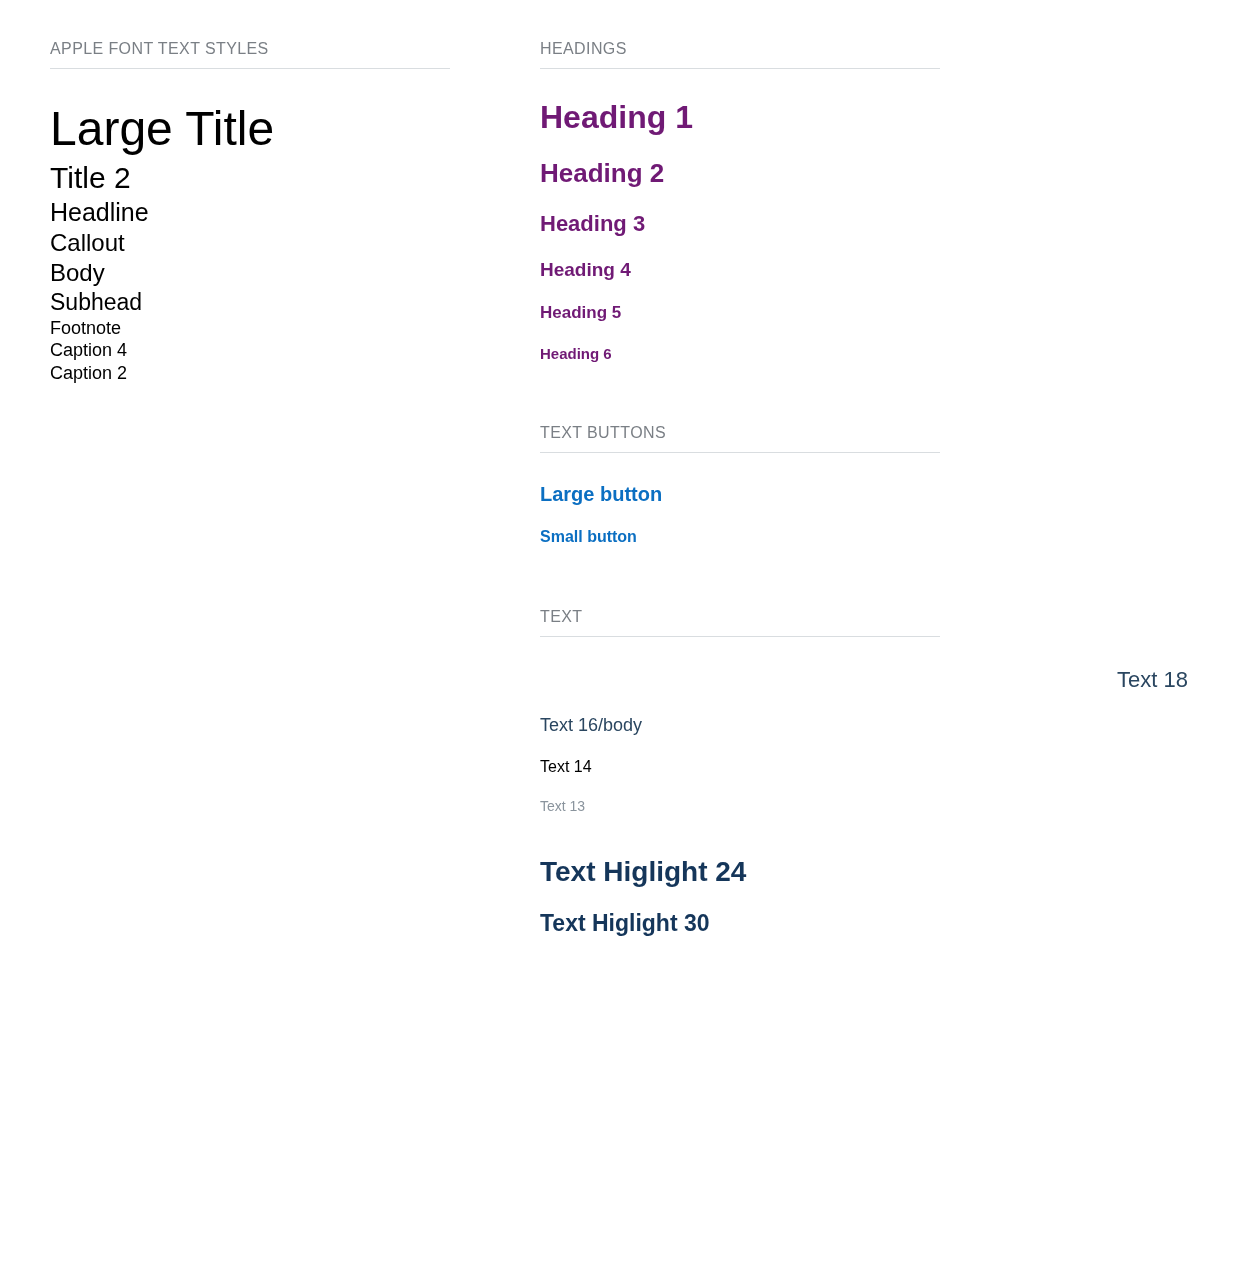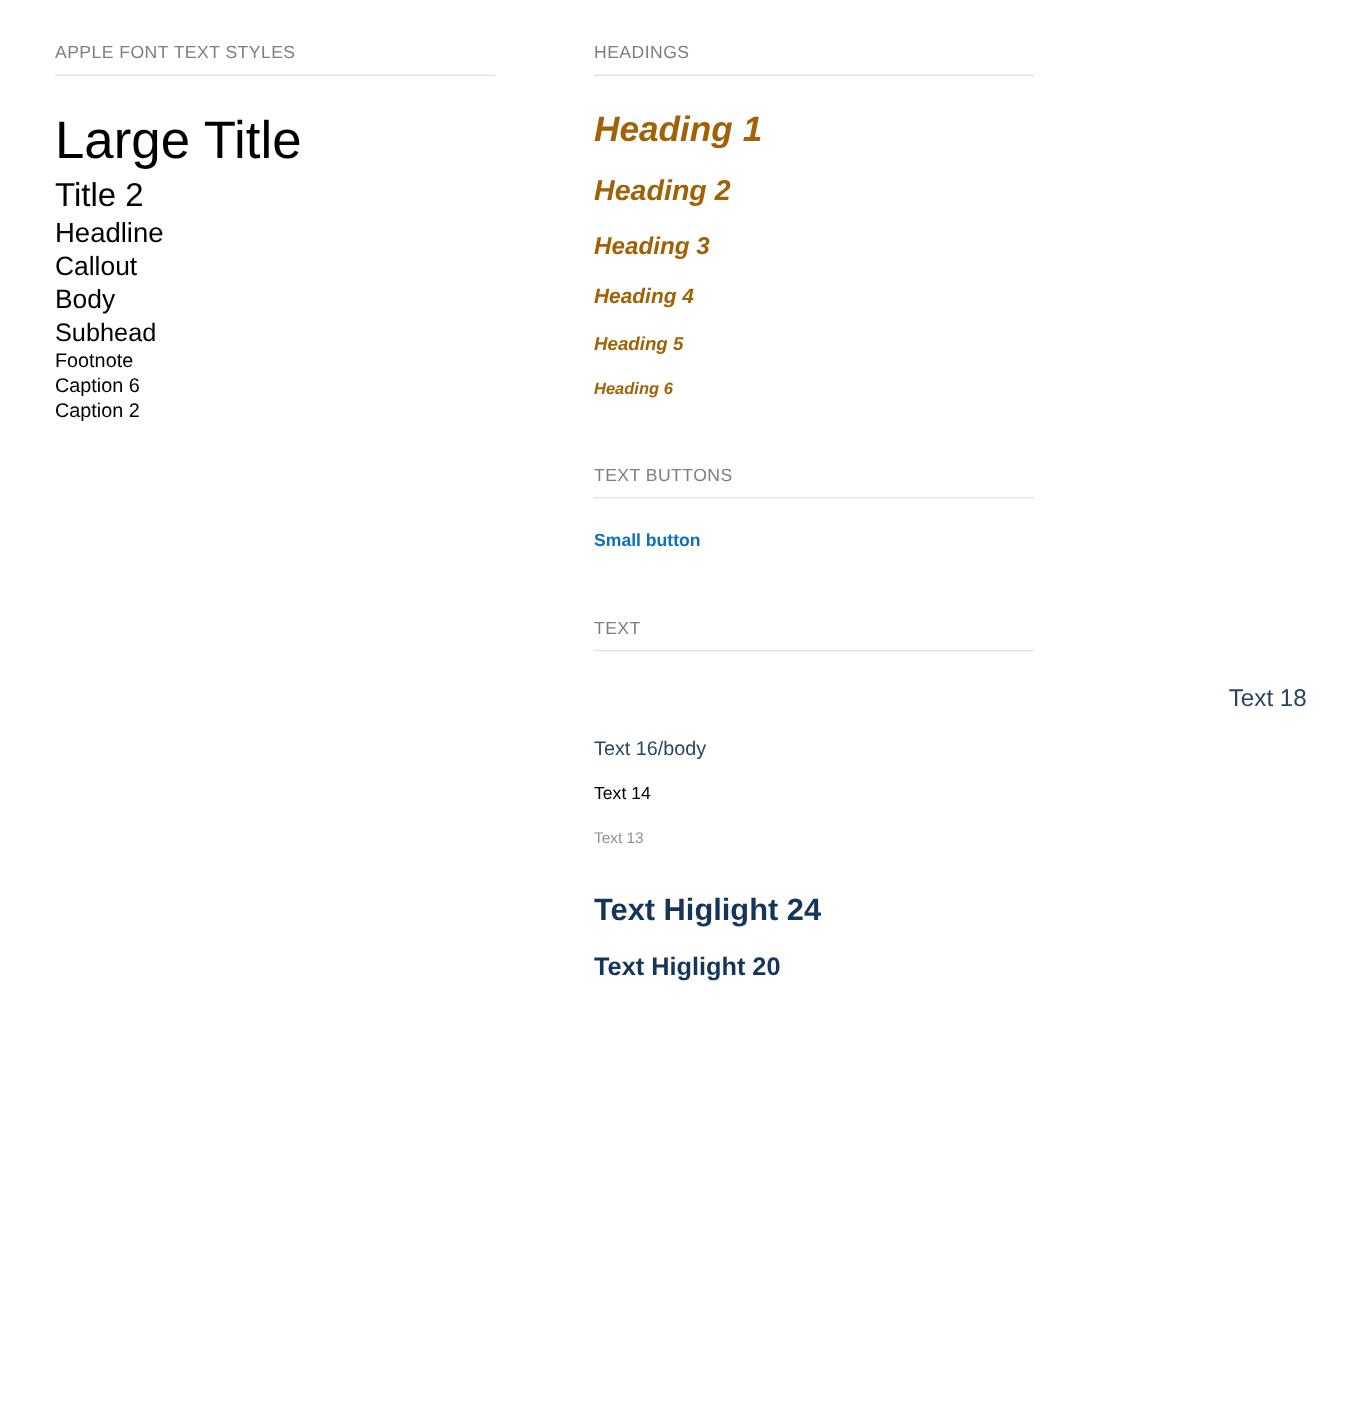--- a/index.html
+++ b/index.html
@@ -45,21 +45,21 @@
   .apple-title3 { font-size: 28px; }
   .apple-headline { font-size: 25px; }
   .apple-callout { font-size: 24px; }
   .apple-body { font-size: 24px; }
   .apple-subhead { font-size: 23px; }
   .apple-footnote { font-size: 18px; }
   .apple-caption1 { font-size: 18px; }
   .apple-caption2 { font-size: 18px; }
 
   
-  .heading-item { color: #a16207; font-weight: 700; margin-bottom: 22px; font-style: italic; }
+  .heading-item { color: #701a75; font-weight: 700; margin-bottom: 22px; }
   .h1 { font-size: 32px; }
   .h2 { font-size: 26px; }
   .h3 { font-size: 22px; }
   .h4 { font-size: 19px; }
   .h5 { font-size: 17px; }
   .h6 { font-size: 15px; }
 
   
   .text-button {
     color: #0b6fc2;
@@ -92,21 +92,21 @@
     <div class="section-label">APPLE FONT TEXT STYLES</div>
     <hr class="section-rule">
     <div class="apple-stack">
       <div class="apple-large-title">Large Title</div>
       <div class="apple-title2">Title 2</div>
       <div class="apple-headline">Headline</div>
       <div class="apple-callout">Callout</div>
       <div class="apple-body">Body</div>
       <div class="apple-subhead">Subhead</div>
       <div class="apple-footnote">Footnote</div>
-      <div class="apple-caption1">Caption 6</div>
+      <div class="apple-caption1">Caption 4</div>
       <div class="apple-caption2">Caption 2</div>
     </div>
   </div>
 
   <div class="right-col">
 
     <div class="section-label">HEADINGS</div>
     <hr class="section-rule">
 
     <div>
@@ -116,30 +116,31 @@
       <div class="heading-item h4">Heading 4</div>
       <div class="heading-item h5">Heading 5</div>
       <div class="heading-item h6">Heading 6</div>
     </div>
 
     <div class="spacer"></div>
 
     <div class="section-label">TEXT  BUTTONS</div>
     <hr class="section-rule">
 
+    <span class="text-button btn-large">Large button</span>
     <span class="text-button btn-small">Small button</span>
 
     <div class="spacer"></div>
 
     <div class="section-label">TEXT</div>
     <hr class="section-rule">
 
     <div class="text-sample t18">Text 18</div>
     <div class="text-sample t16">Text 16/body</div>
     <div class="text-sample t14">Text 14</div>
     <div class="text-sample t13">Text 13</div>
     <div class="spacer-sm"></div>
     <div class="text-sample th24">Text Higlight 24</div>
-    <div class="text-sample th20">Text Higlight 20</div>
+    <div class="text-sample th20">Text Higlight 30</div>
 
   </div>
 
 </div>
 
 </body></html>

